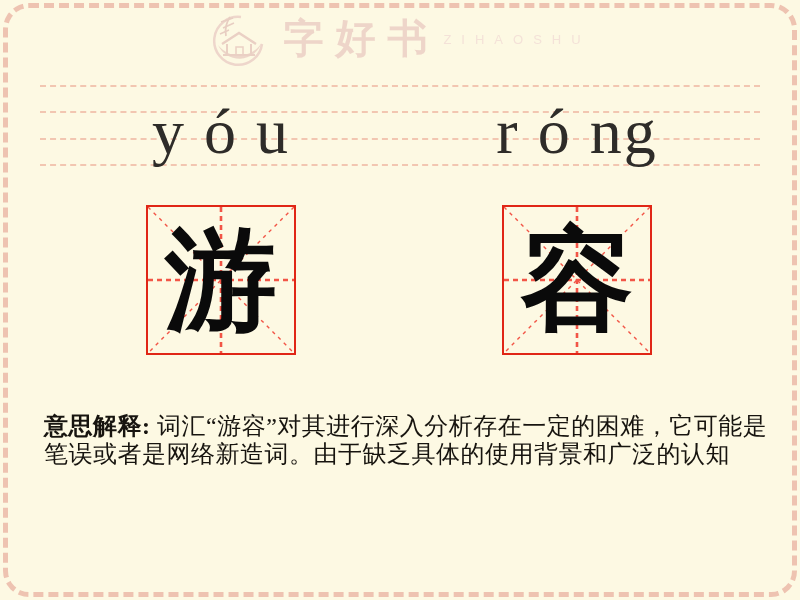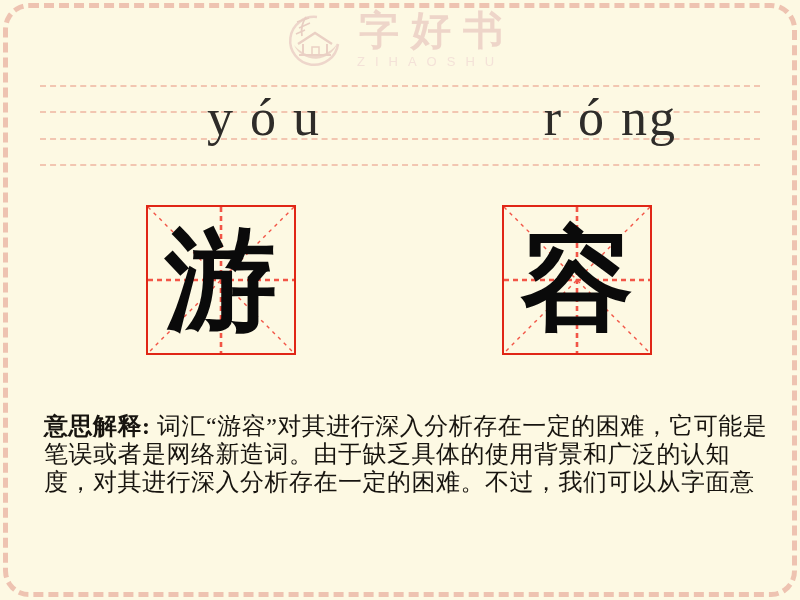--- a/index.html
+++ b/index.html
@@ -12,37 +12,37 @@
   .frame {
     position:absolute; left:3px; top:3px; right:3px; bottom:3px;
     border:5px dashed #eec3b1; border-radius:26px;
   }
   
   .logo {
     position:absolute; top:8px; left:0; width:100%;
     display:flex; justify-content:center; align-items:center; gap:8px;
   }
   .logo-icon svg { display:block; }
-  .logo-text { display:flex; flex-direction:column; }
+  .logo-text { display:flex; flex-direction:row; align-items:center; }
   .logo-name {
     font-size:40px; font-weight:bold; letter-spacing:12px; text-indent:6px;
     color:#eed5c9; line-height:1.1;
     font-family:"Liberation Serif","DejaVu Serif",serif;
   }
   .logo-sub {
     font-size:13px; letter-spacing:10px; text-indent:4px; margin-top:1px;
     color:#f4e2d8; font-family:"Liberation Sans","DejaVu Sans",sans-serif;
   }
   
   .staff { position:absolute; left:40px; top:85px; width:720px; height:81px; }
   .staff-line { position:absolute; left:0; width:100%; height:0; border-top:2px dashed #f2c6b1; }
   .sl1{top:0} .sl2{top:26px} .sl3{top:53px} .sl4{top:79px}
   .pinyin {
-    position:absolute; top:92px; width:200px; text-align:right;
-    font-size:52px; line-height:1; letter-spacing:2px; color:#2e2c29;
+    position:absolute; top:100px; width:200px; text-align:center;
+    font-size:64px; line-height:1; letter-spacing:2px; color:#2e2c29;
     font-family:"Liberation Serif","DejaVu Serif",serif;
   }
   .pinyin-1 { left:121px; }
   .pinyin-2 { left:477px; }
   
   .hanzi-box {
     position:absolute; top:205px; width:150px; height:150px;
     border:2px solid #e02616; background:transparent;
   }
   .box-1 { left:146px; }
@@ -114,14 +114,13 @@
     <line x1="0" y1="73" x2="146" y2="73" stroke="#f25546" stroke-width="2.6" stroke-dasharray="5,4"></line>
   </svg>
   <div class="hanzi">容</div>
 </div>
 
 <div class="meaning">
   <div class="m-line">
     <b class="m-label">意思解释:</b><span> 词汇“游容”对其进行深入分析存在一定的困难，它可能是</span>
   </div>
   <div class="m-line">笔误或者是网络新造词。由于缺乏具体的使用背景和广泛的认知</div>
-  <div class="m-line">度，对其进行深入分析存在一定的困难。不过，我们可以从字面意</div>
 </div>
 
 </body></html>

